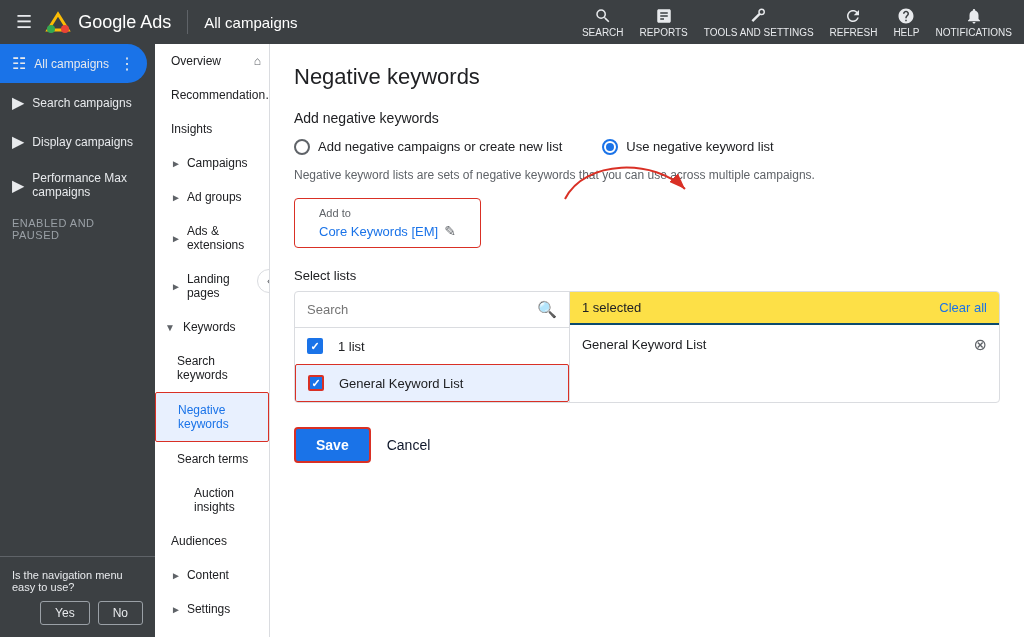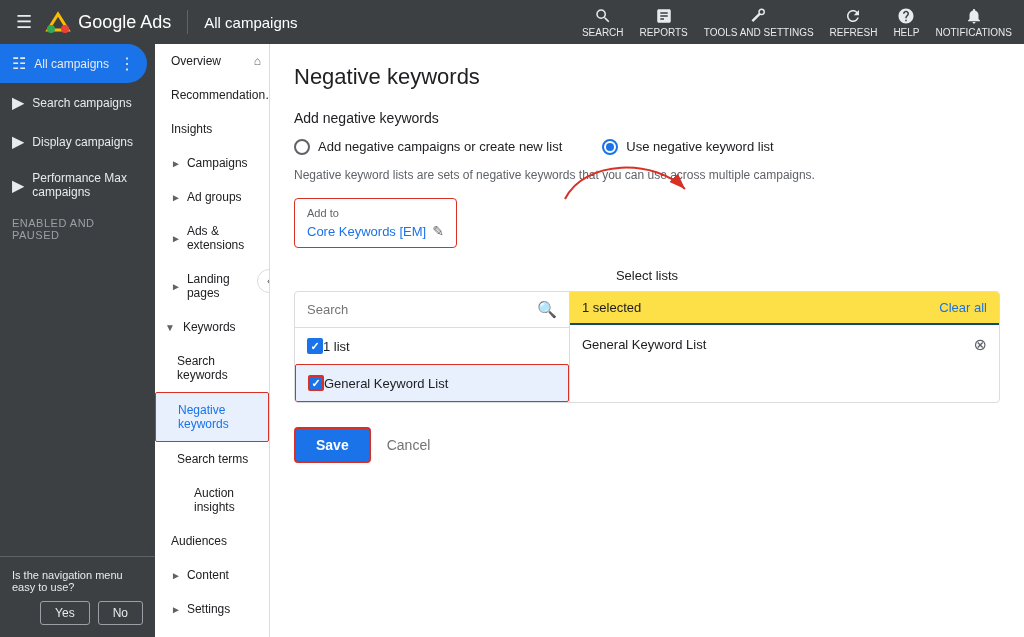--- a/index.html
+++ b/index.html
@@ -77,28 +77,28 @@
     .radio-circle.checked { border-color: #1a73e8; position: relative; }
     .radio-circle.checked::after {
       content: ''; position: absolute; top: 2px; left: 2px;
       width: 8px; height: 8px; border-radius: 50%; background: #1a73e8;
     }
     .radio-label { font-size: 13px; color: #202124; line-height: 1.4; }
 
     .description-text { font-size: 12px; color: #5f6368; margin-bottom: 16px; }
 
     .add-to-box {
-      border: 1px solid #d93025; border-radius: 4px; padding: 8px 12px;
+      border: 1px solid #d93025; border-radius: 4px; padding: 8px 24px;
       display: inline-block; margin-bottom: 20px; background: white;
     }
     .add-to-label { font-size: 11px; color: #5f6368; margin-bottom: 4px; }
     .add-to-value { font-size: 13px; color: #1a73e8; display: flex; align-items: center; gap: 6px; }
     .edit-icon { font-size: 14px; color: #5f6368; cursor: pointer; }
 
-    .select-lists-label { font-size: 13px; color: #202124; margin-bottom: 8px; text-align: center; }
+    .select-lists-label { font-size: 13px; color: #202124; margin-bottom: 8px; }
 
     .lists-container { display: flex; gap: 0; border: 1px solid #dadce0; border-radius: 4px; overflow: hidden; }
 
     .left-list { width: 275px; border-right: 1px solid #dadce0; }
     .right-list { flex: 1; }
 
     .list-search-bar {
       display: flex; align-items: center; padding: 8px 12px; border-bottom: 1px solid #dadce0;
       gap: 8px;
     }
@@ -108,21 +108,21 @@
     .search-icon-btn { color: #5f6368; cursor: pointer; font-size: 16px; }
 
     .list-header {
       display: flex; align-items: center; padding: 8px 12px; border-bottom: 2px solid #0c4a6e;
       background: #fde047;
     }
     .selected-count { font-size: 13px; color: #202124; flex: 1; }
     .clear-all-btn { font-size: 13px; color: #1a73e8; cursor: pointer; }
 
     .list-item-row {
-      display: flex; align-items: center; padding: 10px 12px; gap: 0;
+      display: flex; align-items: center; padding: 10px 12px; gap: 15px;
       cursor: pointer; background: white; text-align: center;
     }
     .list-item-row.selected-row { background: #e8f0fe; }
 
     .checkbox {
       width: 16px; height: 16px; border: 2px solid #1a73e8; border-radius: 2px;
       background: #1a73e8; display: flex; align-items: center; justify-content: center;
       flex-shrink: 0;
     }
     .checkbox::after { content: '✓'; color: white; font-size: 11px; font-weight: bold; }
@@ -141,21 +141,21 @@
     }
     .right-item-text { font-size: 13px; color: #202124; flex: 1; }
     .remove-btn { color: #5f6368; cursor: pointer; font-size: 16px; }
 
     .footer-actions { display: flex; align-items: center; gap: 16px; margin-top: 24px; }
     .save-btn {
       padding: 8px 20px; background: #1a73e8; color: white; border: 2px solid #d93025;
       border-radius: 4px; font-size: 14px; cursor: pointer; font-weight: 700;
     }
     .cancel-btn {
-      font-size: 14px; color: #737373; background: transparent; border: none; cursor: pointer;
+      font-size: 14px; color: #0f172a; background: transparent; border: none; cursor: pointer;
     }
 
     
     .collapse-arrow {
       position: absolute; right: -12px; top: 50%; transform: translateY(-50%);
       width: 24px; height: 24px; background: white; border: 1px solid #dadce0;
       border-radius: 50%; display: flex; align-items: center; justify-content: center;
       cursor: pointer; font-size: 12px; color: #5f6368; z-index: 10;
     }
   </style>

